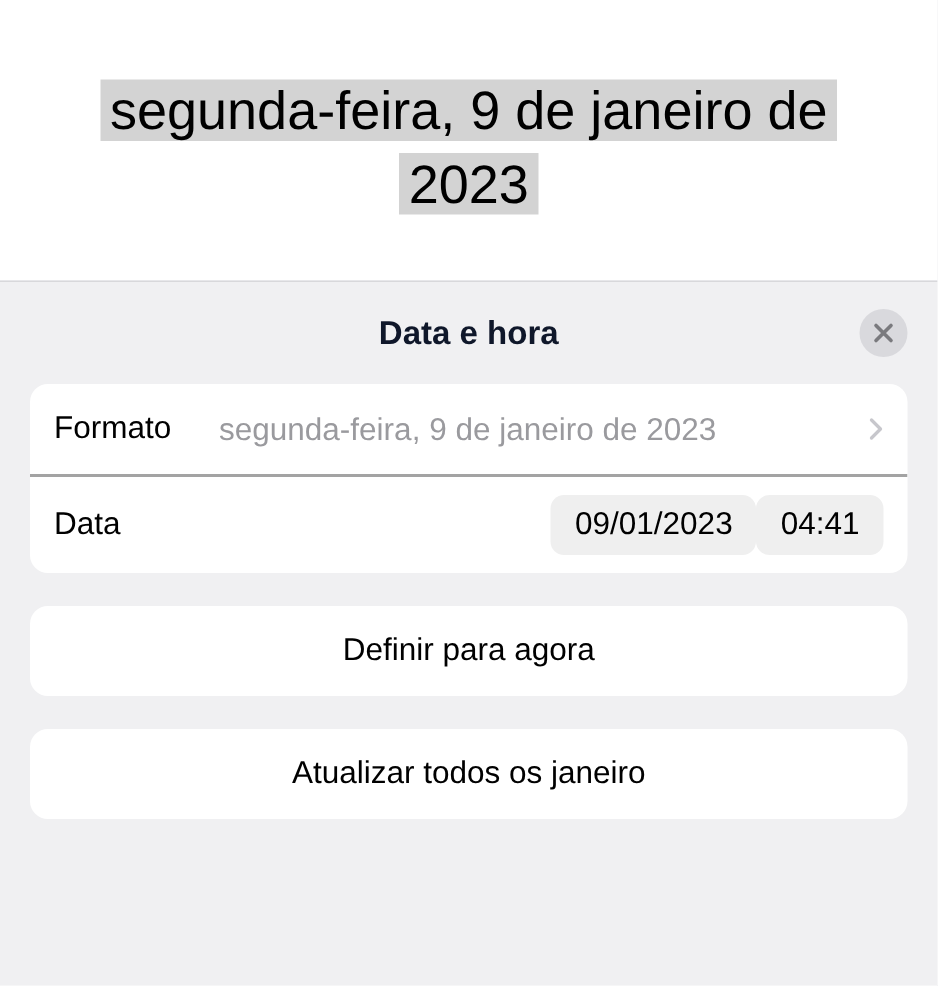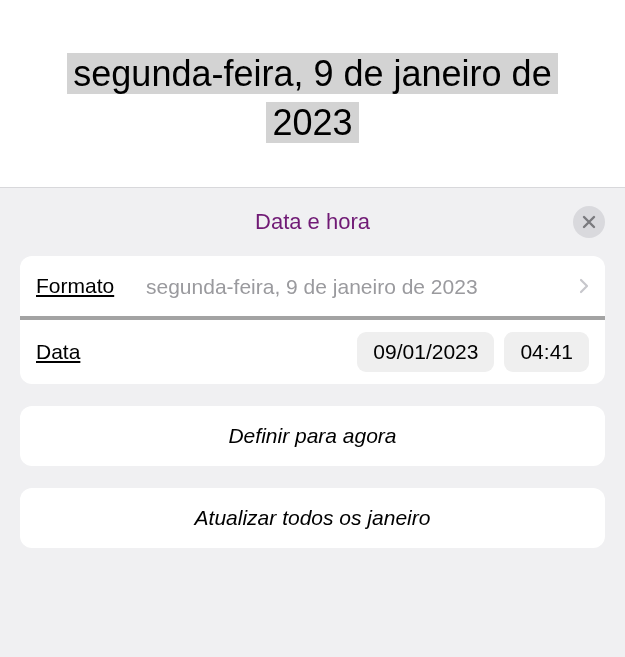--- a/index.html
+++ b/index.html
@@ -43,22 +43,22 @@
     .panel-header {
       position: relative;
       display: flex;
       justify-content: center;
       align-items: center;
       margin-bottom: 18px;
       height: 32px;
     }
     .panel-title {
       font-size: 22px;
-      font-weight: 400;
-      color: #701a75;
+      font-weight: 700;
+      color: #0f172a;
     }
     .close-btn {
       position: absolute;
       right: 0;
       top: 0;
       width: 32px;
       height: 32px;
       border-radius: 50%;
       background: #d9d9dd;
       display: flex;
@@ -76,63 +76,60 @@
       overflow: hidden;
       margin-bottom: 22px;
     }
     .setting-row {
       display: flex;
       align-items: center;
       padding: 12px 16px;
       min-height: 60px;
     }
     .setting-row + .setting-row {
-      border-top: 4px solid #a3a3a3;
+      border-top: 2px solid #a3a3a3;
     }
     .setting-label {
       font-size: 21px;
       color: #000;
       width: 110px;
       flex-shrink: 0;
-      text-decoration: underline;
     }
     .setting-value-text {
       flex: 1;
       font-size: 21px;
       color: #9a9a9e;
       line-height: 1.2;
       padding-right: 8px;
     }
     .chevron {
       flex-shrink: 0;
       color: #c7c7cc;
     }
     .pill-group {
       display: flex;
-      gap: 10px;
       margin-left: auto;
     }
     .pill {
       background: #efefef;
       border-radius: 9px;
       padding: 8px 16px;
       font-size: 21px;
       color: #000;
       cursor: pointer;
     }
     .action-button {
       background: #ffffff;
       border-radius: 12px;
       padding: 18px;
       text-align: center;
       font-size: 21px;
       color: #000;
       cursor: pointer;
       margin-bottom: 22px;
-      font-style: italic;
     }
     .action-button:last-child {
       margin-bottom: 0;
     }
   </style>
 </head>
 <body>
 
 <div class="preview-area">
   <div style="text-align:center; max-width: 520px;">

